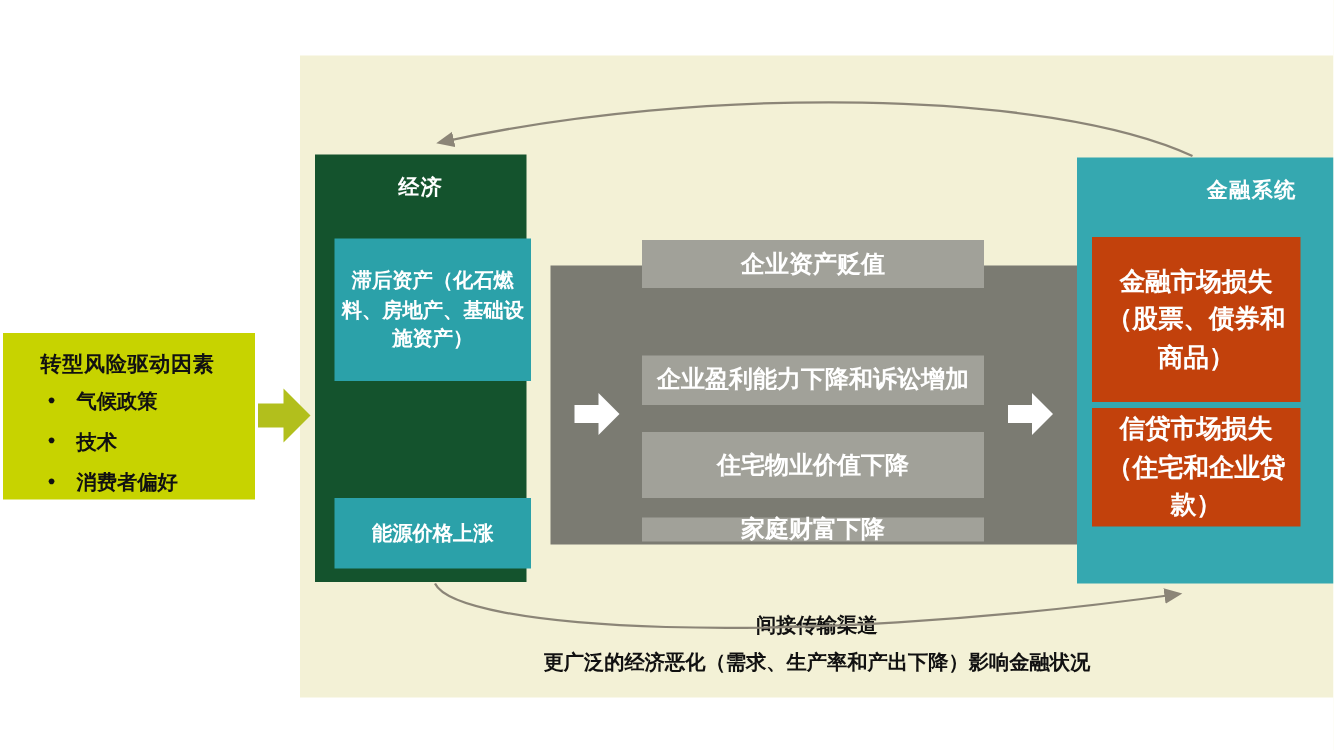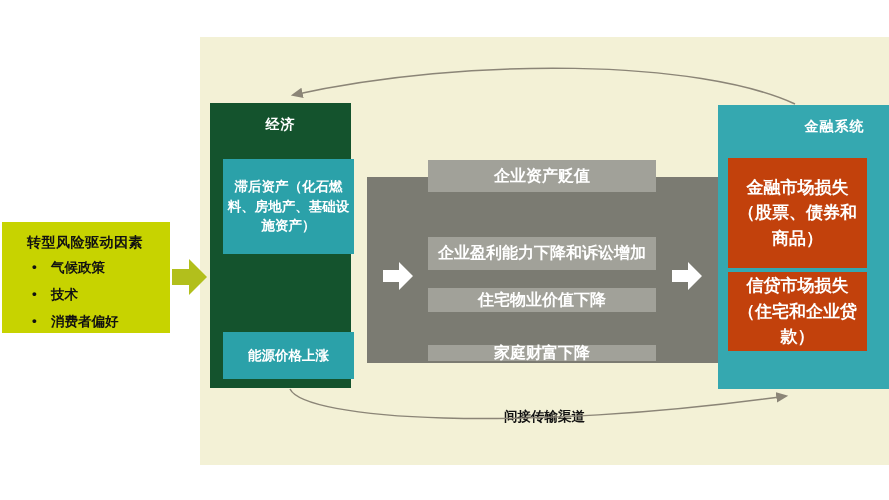--- a/index.html
+++ b/index.html
@@ -27,21 +27,21 @@
     font-size:13.5px;display:flex;align-items:center;box-sizing:border-box;line-height:1.45;}
   .sub1{top:56px;height:95px;padding:0 4px;text-align:center;}
   .sub2{top:165px;height:48px;justify-content:center;}
   .sub3{top:229px;height:47px;justify-content:center;}
   
   .band{position:absolute;left:167px;top:140px;width:351px;height:186px;background:#7b7b72;}
   .chan{position:absolute;left:228px;width:228px;background:#a1a199;color:#fff;font-weight:bold;
     font-size:16px;display:flex;align-items:center;justify-content:center;text-align:center;}
   .c1{top:123px;height:32px;}
   .c2{top:188px;height:33px;margin-top:12px;}
-  .c3{top:251px;height:24px;}
+  .c3{top:251px;height:44px;}
   .c4{top:308px;height:16px;}
   
   .fin{position:absolute;left:518px;top:68px;width:159px;height:284px;background:#35a8b0;color:#fff;padding-left:37px;}
   .fin-sub{position:absolute;left:10px;width:139px;background:#c2410c;display:flex;align-items:center;
     justify-content:center;text-align:center;font-weight:bold;font-size:17px;padding:0 9px;
     box-sizing:border-box;line-height:1.5;color:#fff;}
   .fsub1{top:53px;height:110px;}
   .fsub2{top:167px;height:79px;}
   
   .overlay{position:absolute;left:0;top:0;width:889px;height:500px;pointer-events:none;}
@@ -83,20 +83,21 @@
     <div class="chan c3">住宅物业价值下降</div>
     <div class="chan c4">家庭财富下降</div>
 
     <div class="fin">
       <div class="col-title">金融系统</div>
       <div class="fin-sub fsub1">金融市场损失（股票、债券和商品）</div>
       <div class="fin-sub fsub2">信贷市场损失（住宅和企业贷款）</div>
     </div>
 
     <div class="label indirect">间接传输渠道</div>
+    <div class="label bottom">更广泛的经济恶化（需求、生产率和产出下降）影响金融状况</div>
   </div>
 
   <svg class="overlay" viewBox="0 0 889 500" xmlns="http://www.w3.org/2000/svg">
     <defs>
       <marker id="ah" markerWidth="10" markerHeight="8" refX="6.5" refY="3.5" orient="auto">
         <path d="M0,0 L8,3.5 L0,7 Z" fill="#8b8577"></path>
       </marker>
     </defs>
 
     <polygon points="172,269 189,269 189,259 207,277 189,295 189,285 172,285" fill="#b2bf1c"></polygon>

